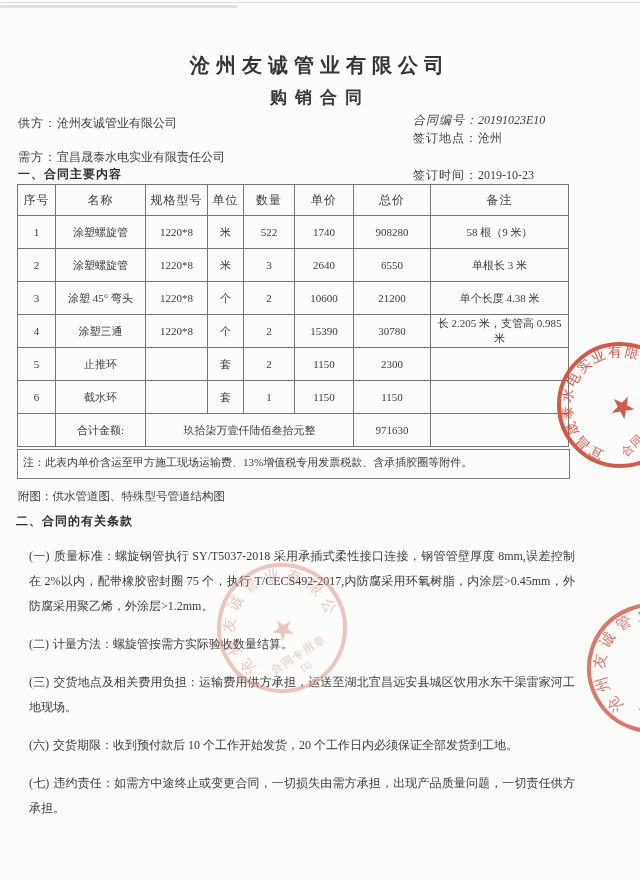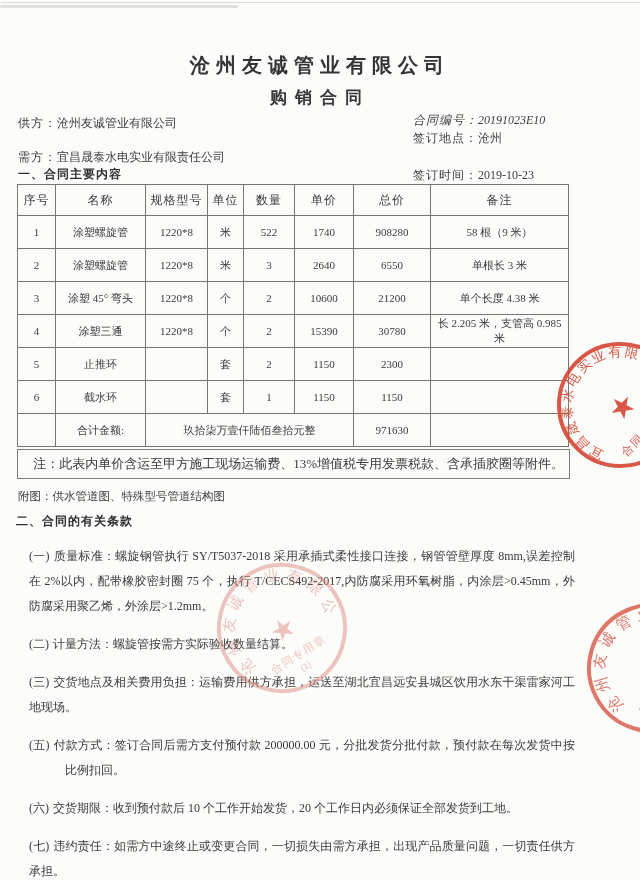--- a/index.html
+++ b/index.html
@@ -44,22 +44,22 @@
   table.items th,table.items td{
     border:1px solid #767674;text-align:center;vertical-align:middle;
     font-weight:normal;padding:1px 3px;overflow:hidden;
   }
   table.items thead tr{height:31px;}
   table.items tbody tr{height:33px;}
   table.items th{font-size:12px;letter-spacing:1px;}
 
   .note-box{
     position:absolute;left:17px;top:449px;width:541px;height:20px;
-    border:1px solid #7e7e7c;font-size:13px;color:#3b3b3b;
-    padding:5px 5px 3px 5px;white-space:nowrap;overflow:hidden;text-align:right;
+    border:1px solid #7e7e7c;font-size:11px;color:#3b3b3b;
+    padding:5px 5px 3px 5px;white-space:nowrap;overflow:hidden;
   }
   .attach-line{position:absolute;left:18px;top:489px;font-size:11.5px;color:#3c3c3c;}
 
   .terms{position:absolute;left:16px;top:531px;width:572px;}
   .terms p{
     margin:13px;font-size:12px;line-height:25px;color:#3a3a3a;
     text-align:justify;
   }
   .terms p:nth-child(4){padding-left:36px;text-indent:-36px;}
   .term-num{margin-right:4px;}
@@ -182,21 +182,20 @@
 
   <div class="note-box">注：此表内单价含运至甲方施工现场运输费、13%增值税专用发票税款、含承插胶圈等附件。</div>
   <div class="attach-line">附图：供水管道图、特殊型号管道结构图</div>
 
   <div class="sec-heading sec2">二、合同的有关条款</div>
 
   <div class="terms">
     <p class="term"><span class="term-num">(一)</span><span>质量标准：螺旋钢管执行 SY/T5037-2018 采用承插式柔性接口连接，钢管管壁厚度 8mm,误差控制在 2%以内，配带橡胶密封圈 75 个，执行 T/CECS492-2017,内防腐采用环氧树脂，内涂层&gt;0.45mm，外防腐采用聚乙烯，外涂层&gt;1.2mm。</span></p>
     <p class="term"><span class="term-num">(二)</span><span>计量方法：螺旋管按需方实际验收数量结算。</span></p>
     <p class="term"><span class="term-num">(三)</span><span>交货地点及相关费用负担：运输费用供方承担，运送至湖北宜昌远安县城区饮用水东干渠雷家河工地现场。</span></p>
-    <p class="term"><span class="term-num">(五)</span><span>付款方式：签订合同后需方支付预付款 200000.00 元，分批发货分批付款，预付款在每次发货中按比例扣回。</span></p>
     <p class="term"><span class="term-num">(六)</span><span>交货期限：收到预付款后 10 个工作开始发货，20 个工作日内必须保证全部发货到工地。</span></p>
     <p class="term"><span class="term-num">(七)</span><span>违约责任：如需方中途终止或变更合同，一切损失由需方承担，出现产品质量问题，一切责任供方承担。</span></p>
   </div>
 
   <svg class="stamp" style="left:545px;top:330px;opacity:.92" width="150" height="150" viewBox="0 0 150 150" xmlns="http://www.w3.org/2000/svg">
     <defs>
         <path id="arcA" d="M 31,97 A 49,49 0 1 1 119,97" fill="none"></path>
       </defs>
     <g transform="rotate(-45 75 75)" fill="#d64a38">
       <circle cx="75" cy="75" r="61" fill="none" stroke="#d64a38" stroke-width="4"></circle>

